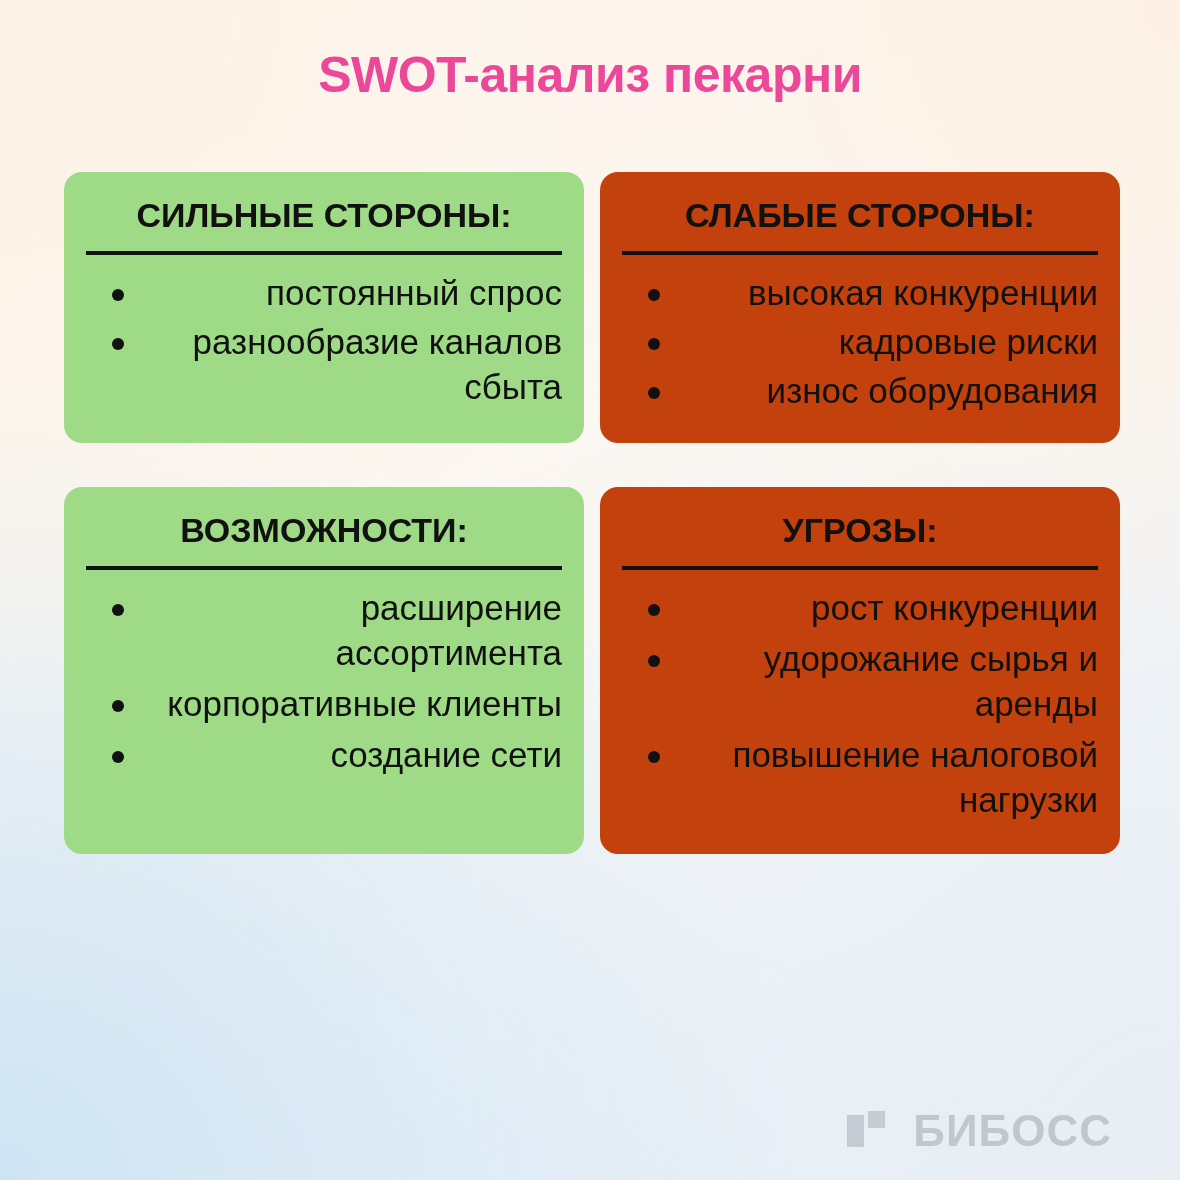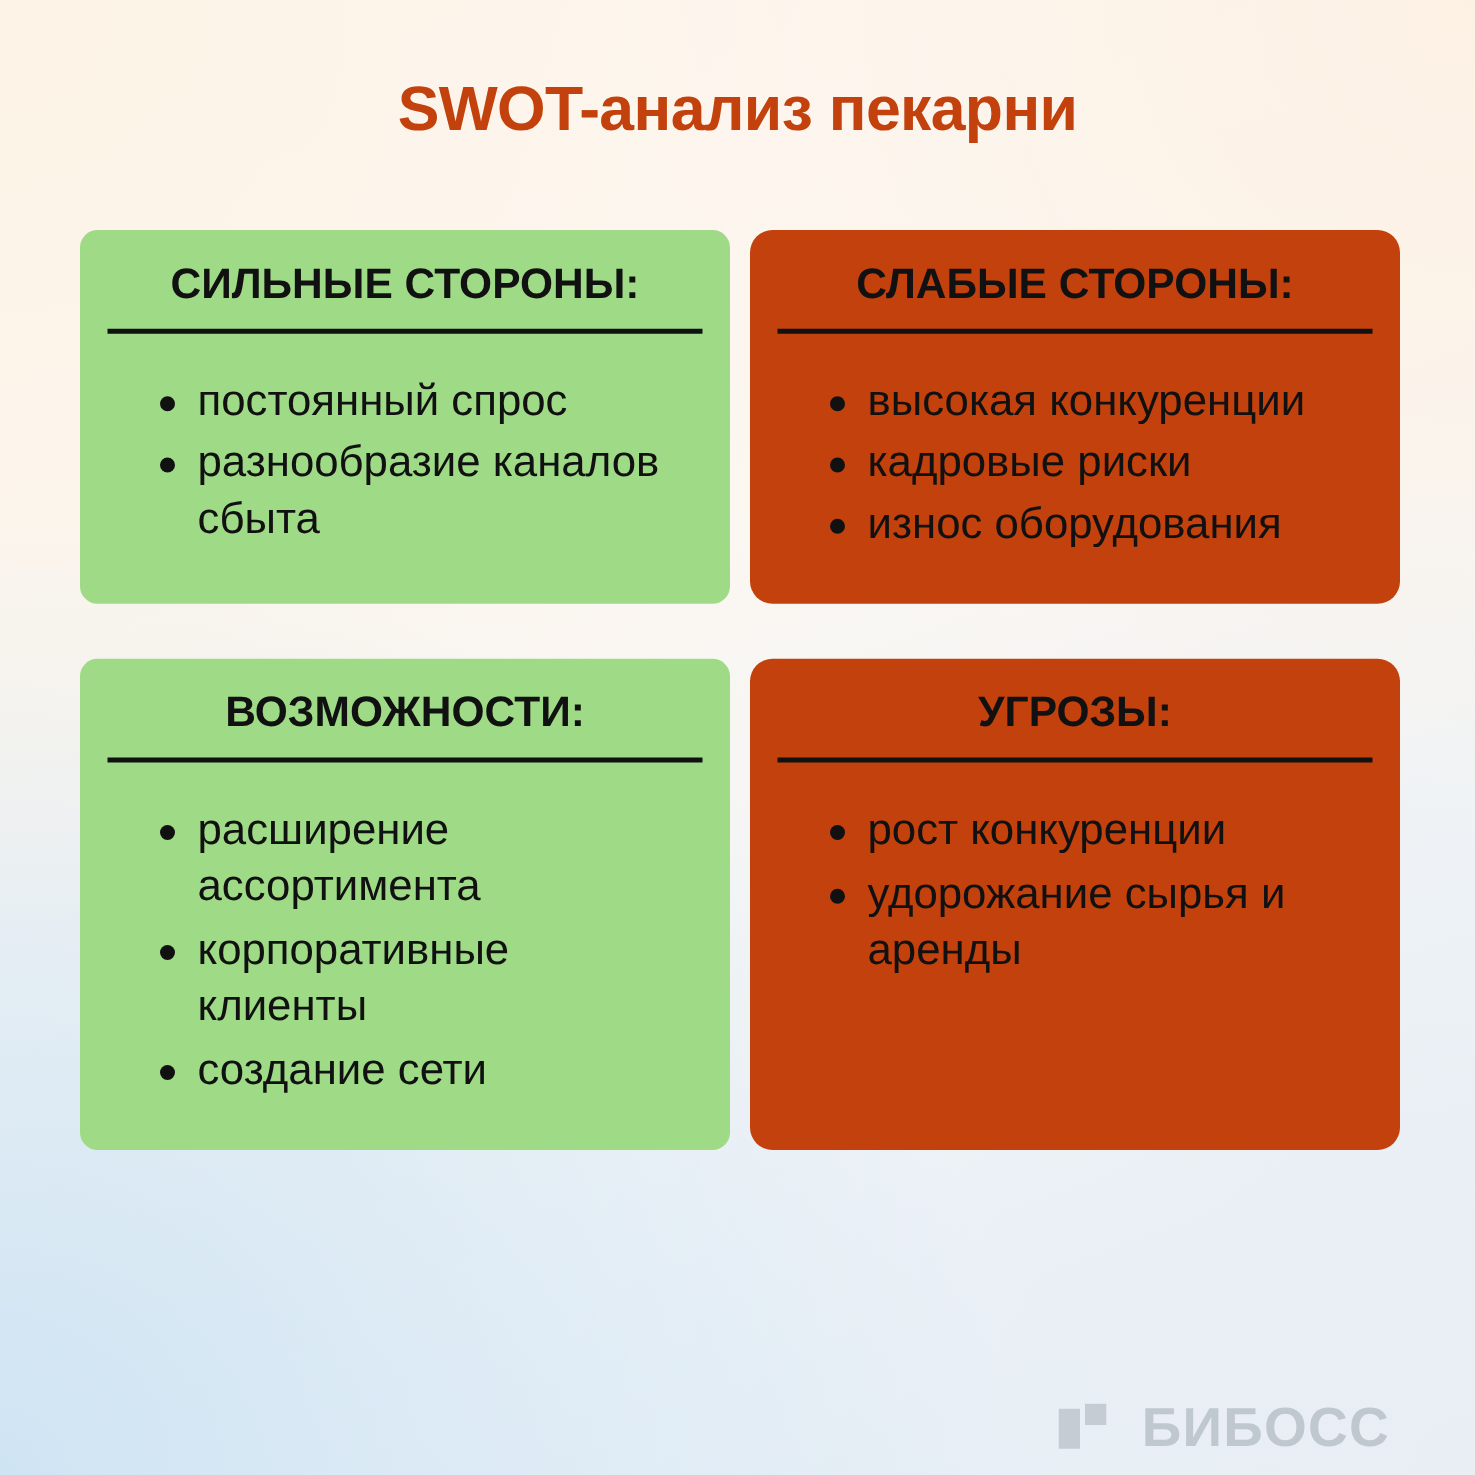--- a/index.html
+++ b/index.html
@@ -21,61 +21,61 @@
   .page {
     position: relative;
     width: 1180px;
     height: 1180px;
     box-sizing: border-box;
   }
   .title {
     text-align: center;
     font-size: 50px;
     font-weight: bold;
-    color: #c2410c;
+    color: #ec4899;
     letter-spacing: -0.5px;
     padding-top: 42px;
-    margin: 16px;
+    margin: 4px;
   }
   .grid {
     position: absolute;
     top: 168px;
     left: 64px;
     width: 1056px;
     display: grid;
     grid-template-columns: 520px 520px;
     grid-template-rows: auto auto;
     column-gap: 16px;
     row-gap: 44px;
   }
   .card {
     border-radius: 18px;
     padding: 18px 22px 26px 22px;
     box-sizing: border-box;
   }
   .card.green {
     background: #9fdb87;
-    border-radius: 14px;
   }
   .card.orange {
     background: #c2410c;
   }
   .card-header {
     font-size: 34px;
     font-weight: bold;
     color: #111111;
     text-align: center;
     padding: 6px 0 16px 0;
     border-bottom: 4px solid #111111;
     letter-spacing: 0px;
   }
   .card-list {
     list-style: none;
-    margin: 16px;
+    margin: 0;
     padding: 16px 0 0 0;
+    text-align: right;
   }
   .card-list li {
     position: relative;
     font-size: 35px;
     line-height: 1.28;
     color: #111111;
     padding-left: 56px;
     margin-bottom: 6px;
   }
   .card-list li .bullet {
@@ -158,20 +158,21 @@
         <li><span class="bullet"></span><span>корпоративные клиенты</span></li>
         <li><span class="bullet"></span><span>создание сети</span></li>
       </ul>
     </div>
 
     <div class="card orange threats">
       <div class="card-header">УГРОЗЫ:</div>
       <ul class="card-list">
         <li><span class="bullet"></span><span>рост конкуренции</span></li>
         <li><span class="bullet"></span><span>удорожание сырья и аренды</span></li>
+        <li><span class="bullet"></span><span>повышение налоговой нагрузки</span></li>
       </ul>
     </div>
 
   </div>
 
   <div class="logo">
     <span class="logo-mark">
       <span class="sq1"></span>
       <span class="sq2"></span>
     </span>

